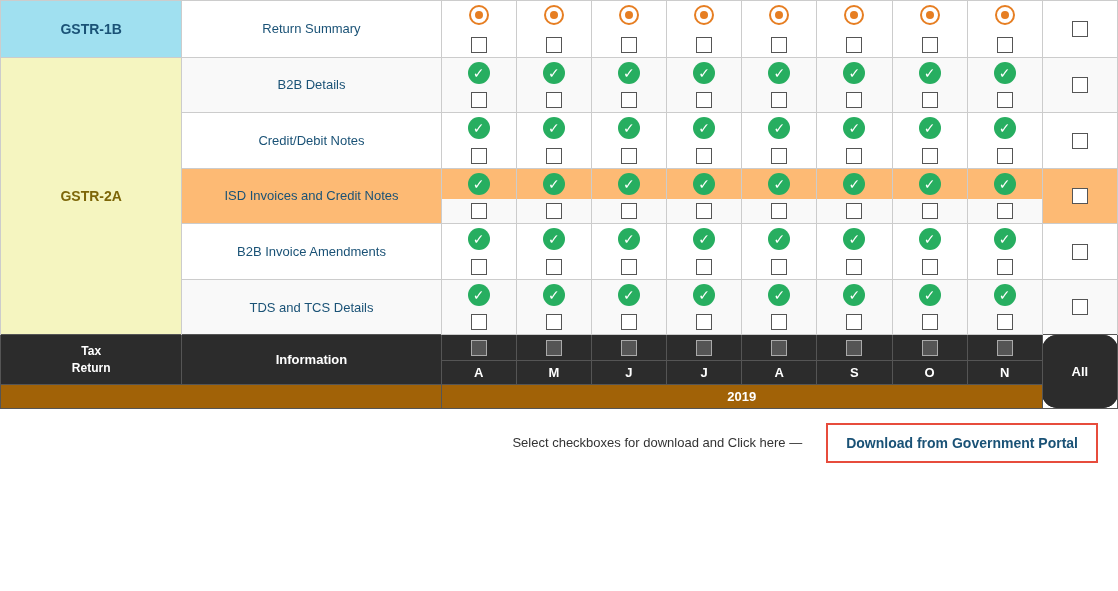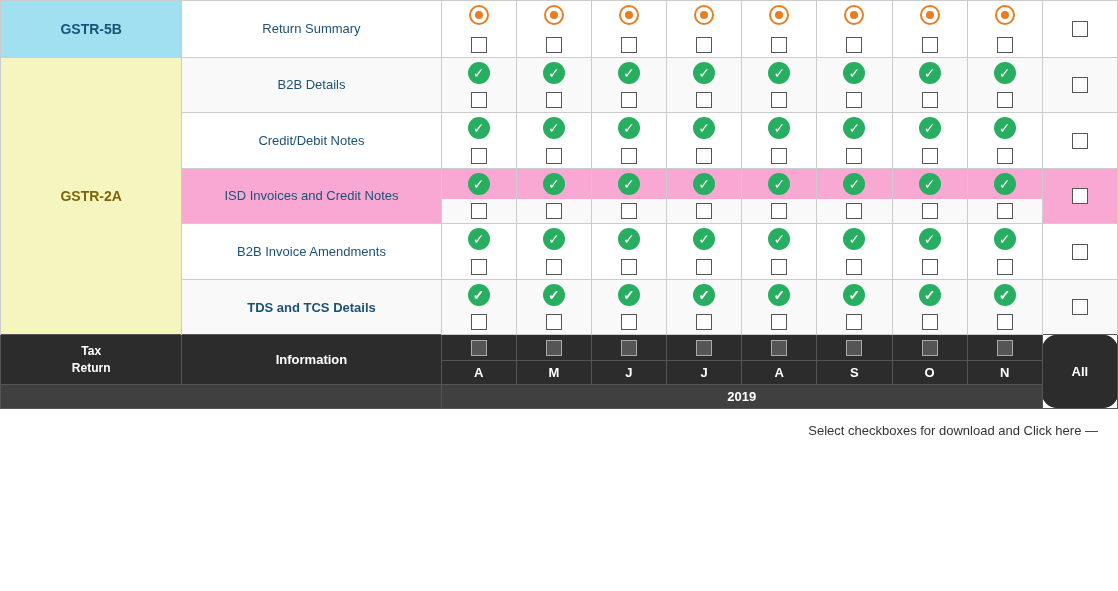--- a/index.html
+++ b/index.html
@@ -96,21 +96,21 @@
       font-weight: bold;
     }
 
     .footer-row td {
       border: 1px solid #555;
       color: #fff;
       background: #2c2c2c;
     }
 
     .footer-year-row td {
-      background: #404040;
+      background: #a16207;
       color: #fff;
       border: 1px solid #555;
       font-weight: bold;
       font-size: 13px;
     }
 
     .download-bar {
       display: flex;
       align-items: center;
       justify-content: flex-end;
@@ -156,21 +156,21 @@
     <col class="col-month">
     <col class="col-month">
     <col class="col-month">
     <col class="col-month">
     <col class="col-month">
     <col class="col-all">
   </colgroup>
 
   <tbody>
       <tr class="row-top">
-    <td class="cell-gstr3b" rowspan="2">GSTR-5B</td>
+    <td class="cell-gstr3b" rowspan="2">GSTR-1B</td>
     <td class="cell-info-text" rowspan="2">Return Summary</td>
 
     <td><span class="circle-orange"></span></td>
     <td><span class="circle-orange"></span></td>
     <td><span class="circle-orange"></span></td>
     <td><span class="circle-orange"></span></td>
     <td><span class="circle-orange"></span></td>
     <td><span class="circle-orange"></span></td>
     <td><span class="circle-orange"></span></td>
     <td><span class="circle-orange"></span></td>
@@ -227,21 +227,21 @@
     <td><span class="checkbox-sq"></span></td>
     <td><span class="checkbox-sq"></span></td>
     <td><span class="checkbox-sq"></span></td>
     <td><span class="checkbox-sq"></span></td>
     <td><span class="checkbox-sq"></span></td>
     <td><span class="checkbox-sq"></span></td>
     <td><span class="checkbox-sq"></span></td>
     <td><span class="checkbox-sq"></span></td>
   </tr>
 
-  <tr class="row-top" style="background:#f9a8d4;">
+  <tr class="row-top" style="background:#fdba74;">
     <td class="cell-info-text" rowspan="2">ISD Invoices and Credit Notes</td>
     <td><span class="check-green">✓</span></td>
     <td><span class="check-green">✓</span></td>
     <td><span class="check-green">✓</span></td>
     <td><span class="check-green">✓</span></td>
     <td><span class="check-green">✓</span></td>
     <td><span class="check-green">✓</span></td>
     <td><span class="check-green">✓</span></td>
     <td><span class="check-green">✓</span></td>
     <td rowspan="2"><span class="checkbox-sq"></span></td>
@@ -273,21 +273,21 @@
     <td><span class="checkbox-sq"></span></td>
     <td><span class="checkbox-sq"></span></td>
     <td><span class="checkbox-sq"></span></td>
     <td><span class="checkbox-sq"></span></td>
     <td><span class="checkbox-sq"></span></td>
     <td><span class="checkbox-sq"></span></td>
     <td><span class="checkbox-sq"></span></td>
     <td><span class="checkbox-sq"></span></td>
   </tr>
 
-  <tr class="row-top" style="background:#f9f9f9;font-weight:bold;">
+  <tr class="row-top" style="background:#f9f9f9;">
     <td class="cell-info-text" rowspan="2">TDS and TCS Details</td>
     <td><span class="check-green">✓</span></td>
     <td><span class="check-green">✓</span></td>
     <td><span class="check-green">✓</span></td>
     <td><span class="check-green">✓</span></td>
     <td><span class="check-green">✓</span></td>
     <td><span class="check-green">✓</span></td>
     <td><span class="check-green">✓</span></td>
     <td><span class="check-green">✓</span></td>
     <td rowspan="2"><span class="checkbox-sq"></span></td>
@@ -328,13 +328,14 @@
   </tr>
   <tr class="footer-year-row">
     <td colspan="2" class="year-cell"></td>
     <td colspan="8" class="year-cell">2019</td>
   </tr>
 </tbody>
   </table>
 
 <div class="download-bar">
   <span class="download-text">Select checkboxes for download and Click here —</span>
+  <button class="download-btn">Download from Government Portal</button>
 </div>
 
 </body></html>

